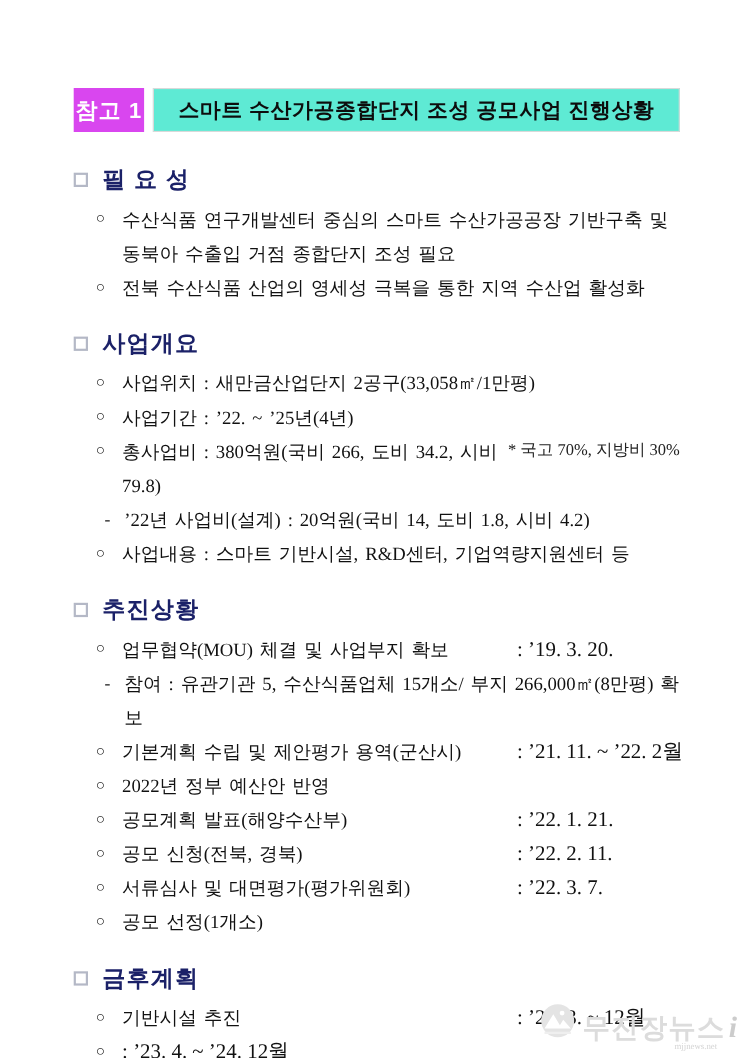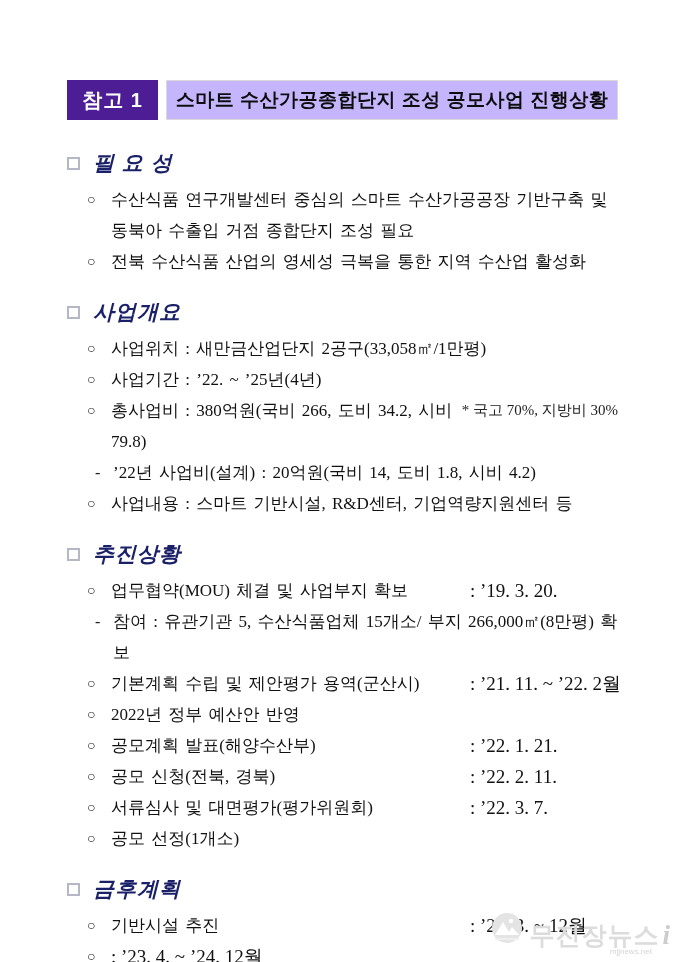--- a/index.html
+++ b/index.html
@@ -11,45 +11,45 @@
     background: #ffffff;
     overflow: hidden;
     padding: 80px 62px 0 67px;
     font-family: "Liberation Serif", "DejaVu Serif", serif;
     color: #111111;
   }
 
   
   .header-row { display: flex; align-items: stretch; height: 40px; }
   .badge {
-    width: 91px;
-    background: #4c1d95;
+    width: 64px;
+    background: #d946ef;
     color: #ffffff;
     font-family: "Liberation Sans", "DejaVu Sans", sans-serif;
     font-weight: bold;
     font-size: 20px;
     display: flex; align-items: center; justify-content: center;
     letter-spacing: 1px;
     flex-shrink: 0;
   }
   .title-box {
     flex: 1;
     margin-left: 8px;
-    background: #c4b5fd;
+    background: #5eead4;
     border: 1px solid #d9d9d9;
     color: #0d0d0d;
     font-family: "Liberation Sans", "DejaVu Sans", sans-serif;
     font-weight: bold;
     font-size: 19px;
     display: flex; align-items: center; justify-content: center;
     letter-spacing: 0.5px;
   }
 
   
-  .sec-head { display: flex; align-items: center; margin: 20px 0 6px 0; height: 30px; font-style: italic; }
+  .sec-head { display: flex; align-items: center; margin: 20px 0 6px 0; height: 30px; }
   .sec-head.first { margin-top: 28px; }
   .sq {
     width: 13px; height: 13px;
     border: 2px solid #b4b8c6;
     margin-right: 13px;
     flex-shrink: 0;
   }
   .sec-title {
     font-family: "Liberation Sans", "DejaVu Sans", sans-serif;
     font-weight: bold;
@@ -81,21 +81,21 @@
     font-family: "Liberation Sans", "DejaVu Sans", sans-serif;
     font-weight: bold; font-size: 25px; color: #dcdcdc;
     letter-spacing: 1px; line-height: 24px;
   }
   .wm-i {
     font-family: "Liberation Serif", "DejaVu Serif", serif;
     font-style: italic; font-weight: bold;
     font-size: 27px; color: #cccccc; margin-left: 3px; line-height: 24px;
   }
   .wm-site {
-    font-family: Liberation Sans, sans-serif;
+    font-family: Liberation Serif, serif;
     font-size: 8px; color: #d4d4d4; margin-top: 0px; margin-right: 18px;
   }
 </style>
 </head>
 <body>
 
 <div class="page">
 
   <div class="header-row">
     <div class="badge">참고 1</div>

